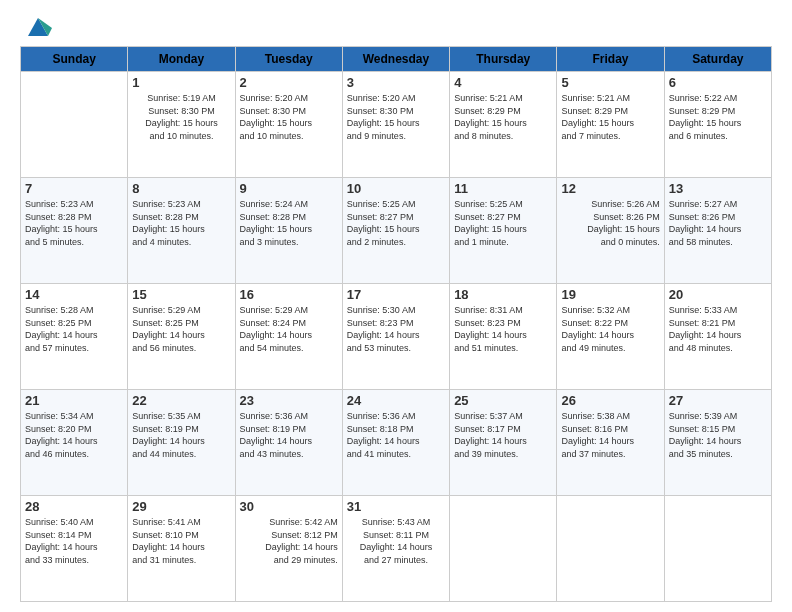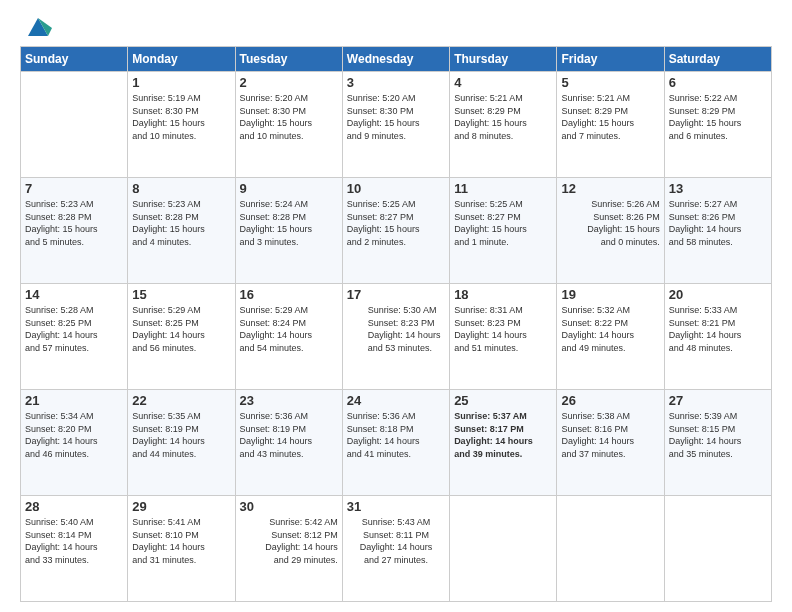--- a/index.html
+++ b/index.html
@@ -52,25 +52,25 @@
       color: #555;
     }
     .calendar {
       flex: 1;
       border-collapse: collapse;
       width: 100%;
       table-layout: fixed;
     }
     .calendar th {
       background-color: #2a6db5;
-      color: #ffffff;
+      color: #000000;
       font-size: 12px;
       font-weight: bold;
       padding: 5px 4px;
-      text-align: left;
+      text-align: center;
       border: 1px solid #ccc;
     }
     .calendar td {
       vertical-align: top;
       border: 1px solid #ccc;
       padding: 3px 4px;
       font-size: 9.5px;
       color: #333;
       height: 88px;
     }
@@ -130,21 +130,21 @@
           <th>Thursday</th>
           <th>Friday</th>
           <th>Saturday</th>
         </tr>
     </thead>
     <tbody id="calendar-body">
     <tr>
           <td class="empty-cell"></td>
           <td>
             <span class="day-number">1</span>
-            <div class="cell-info" style="white-space: pre-line;">Sunrise: 5:19 AM
+            <div class="cell-info" style="white-space: pre-line; text-align: center;">Sunrise: 5:19 AM
 Sunset: 8:30 PM
 Daylight: 15 hours
 and 10 minutes.</div>
           </td>
           <td>
             <span class="day-number">2</span>
             <div class="cell-info" style="white-space: pre-line;">Sunrise: 5:20 AM
 Sunset: 8:30 PM
 Daylight: 15 hours
 and 10 minutes.</div>
@@ -246,21 +246,21 @@
           </td>
           <td>
             <span class="day-number">16</span>
             <div class="cell-info" style="white-space: pre-line;">Sunrise: 5:29 AM
 Sunset: 8:24 PM
 Daylight: 14 hours
 and 54 minutes.</div>
           </td>
           <td>
             <span class="day-number">17</span>
-            <div class="cell-info" style="white-space: pre-line; margin-left: 21px;">Sunrise: 5:30 AM
+            <div class="cell-info" style="white-space: pre-line;">Sunrise: 5:30 AM
 Sunset: 8:23 PM
 Daylight: 14 hours
 and 53 minutes.</div>
           </td>
           <td>
             <span class="day-number">18</span>
             <div class="cell-info" style="white-space: pre-line;">Sunrise: 8:31 AM
 Sunset: 8:23 PM
 Daylight: 14 hours
 and 51 minutes.</div>
@@ -304,21 +304,21 @@
           </td>
           <td>
             <span class="day-number">24</span>
             <div class="cell-info" style="white-space: pre-line;">Sunrise: 5:36 AM
 Sunset: 8:18 PM
 Daylight: 14 hours
 and 41 minutes.</div>
           </td>
           <td>
             <span class="day-number">25</span>
-            <div class="cell-info" style="white-space: pre-line; font-weight: bold;">Sunrise: 5:37 AM
+            <div class="cell-info" style="white-space: pre-line;">Sunrise: 5:37 AM
 Sunset: 8:17 PM
 Daylight: 14 hours
 and 39 minutes.</div>
           </td>
           <td>
             <span class="day-number">26</span>
             <div class="cell-info" style="white-space: pre-line;">Sunrise: 5:38 AM
 Sunset: 8:16 PM
 Daylight: 14 hours
 and 37 minutes.</div>

